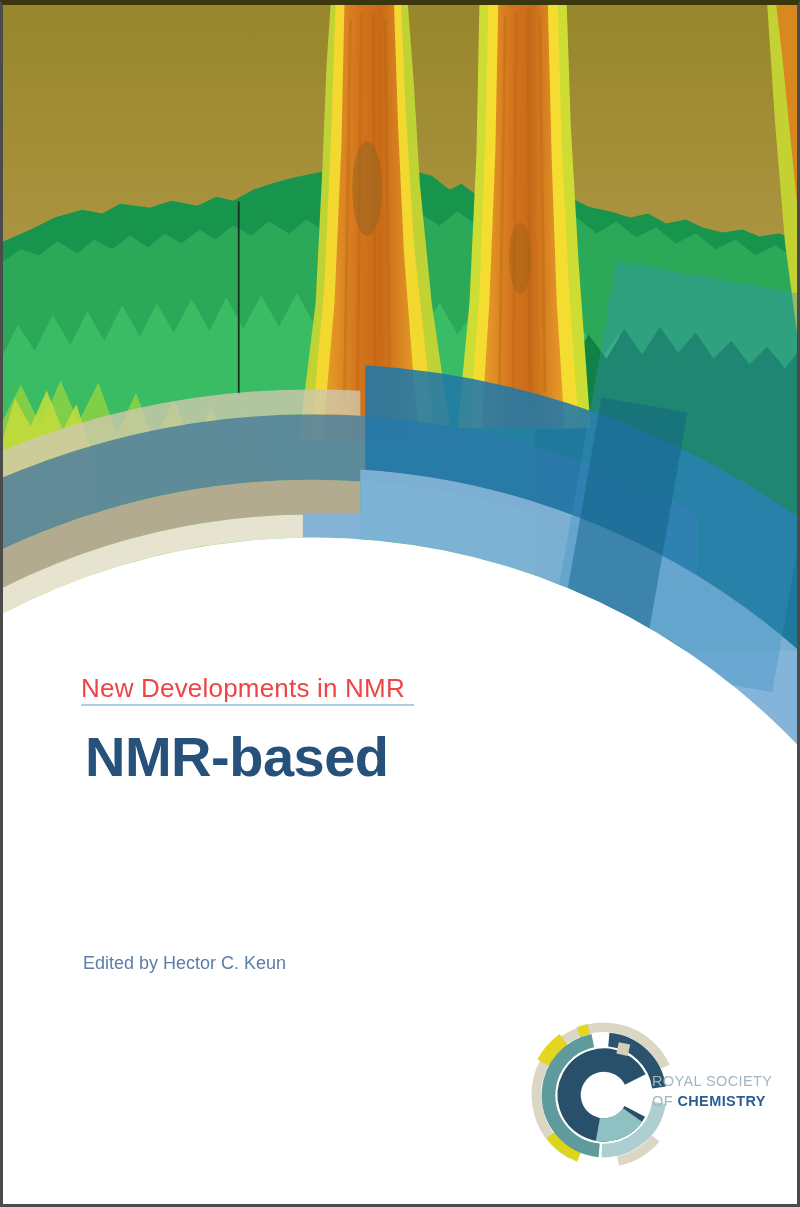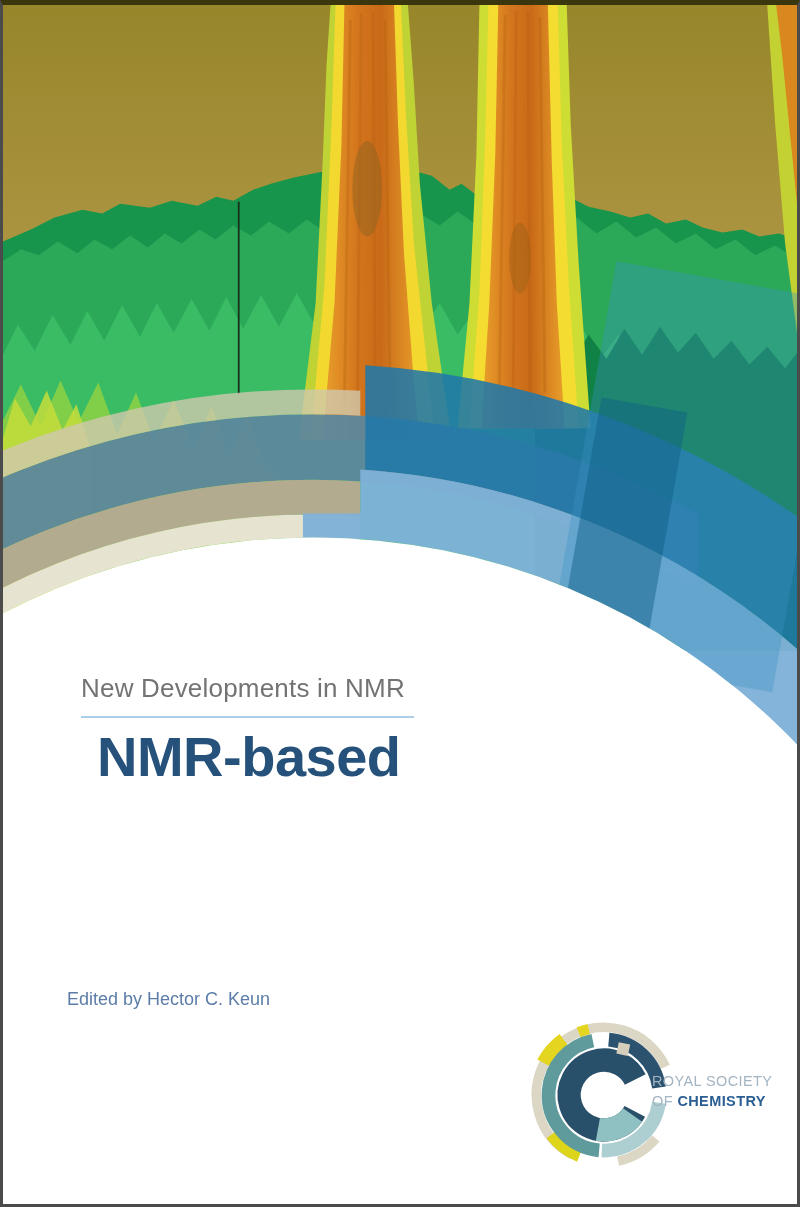--- a/index.html
+++ b/index.html
@@ -11,32 +11,32 @@
     border:3px solid #4b4b4b;
     border-top:5px solid #3a370f;
     overflow:hidden;
     background:#ffffff;
     font-family:"Liberation Sans", sans-serif;
   }
   .art{position:absolute;left:0;top:0;width:100%;height:100%;}
   .text-layer{position:absolute;left:0;top:0;width:100%;height:100%;}
   .series-title{
     position:absolute;left:78px;top:668px;
-    font-size:26px;color:#737373;letter-spacing:.2px;
-    padding-bottom:12px;border-bottom:2px solid #abcfe8;
+    font-size:26px;color:#ef4444;letter-spacing:.2px;
+    border-bottom:2px solid #abcfe8;
     min-width:333px;
   }
   .book-title{
-    position:absolute;left:94px;top:722px;
+    position:absolute;left:82px;top:722px;
     font-size:56px;line-height:60px;font-weight:bold;
     color:#25517b;letter-spacing:-0.5px;
   }
   .edited-by{
-    position:absolute;left:64px;top:948px;
-    font-size:18px;color:#5b7da7;margin-top:36px;
+    position:absolute;left:80px;top:948px;
+    font-size:18px;color:#5b7da7;
   }
   .rsc-logo{position:absolute;left:527px;top:1016px;width:250px;height:150px;}
   .rsc-emblem{position:absolute;left:0;top:0;width:148px;height:148px;}
   .rsc-wordmark{
     position:absolute;left:122px;top:50px;
     font-size:14.5px;line-height:20px;letter-spacing:.4px;
     color:#a3b4c2;white-space:nowrap;
   }
   .rsc-wordmark .bold{font-weight:bold;color:#2a5e93;text-align:right;}
 </style>

